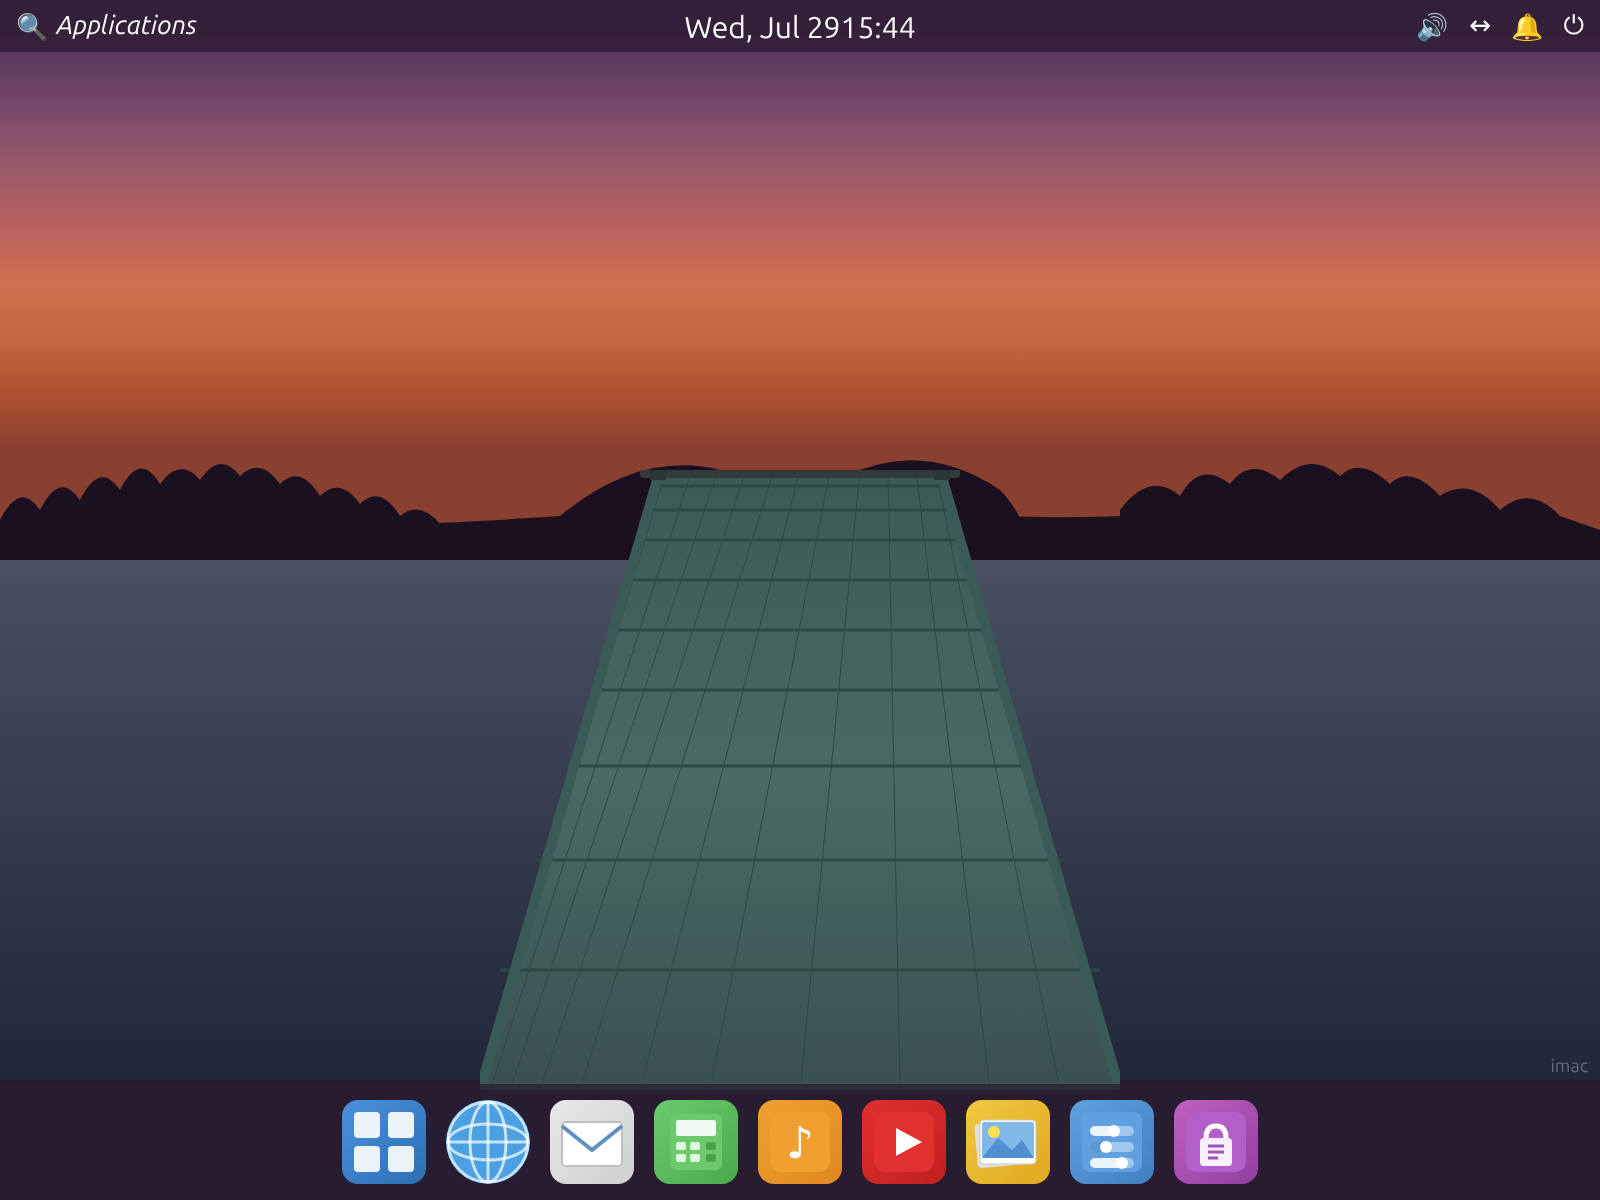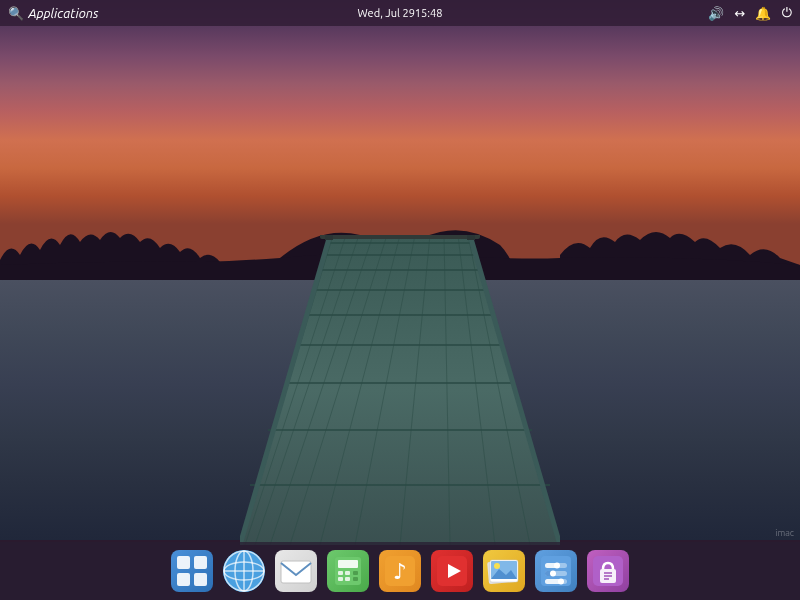--- a/index.html
+++ b/index.html
@@ -102,21 +102,21 @@
     }
 
     #menubar-center {
       position: absolute;
       left: 50%;
       transform: translateX(-50%);
       display: flex;
       align-items: center;
       gap: 0;
       color: #ffffff;
-      font-size: 11px;
+      font-size: 15px;
       font-weight: 400;
     }
 
     #menubar-right {
       display: flex;
       align-items: center;
       gap: 10px;
       color: #ffffff;
       font-size: 14px;
     }
@@ -288,21 +288,21 @@
   <div id="watermark">imac</div>
 
   <div id="menubar">
     <div id="menubar-left">
       <span class="search-icon">🔍</span>
       <span class="applications-label">Applications</span>
     </div>
 
     <div id="menubar-center">
       <span>Wed, Jul 29</span>
-      <span>15:48</span>
+      <span>15:44</span>
     </div>
 
     <div id="menubar-right">
       <span style="font-size:13px;">🔊</span>
       <span style="font-size:13px;">↔</span>
       <span style="font-size:13px; color:#e04040;">🔔</span>
       <span style="font-size:13px;">⏻</span>
     </div>
   </div>
 

